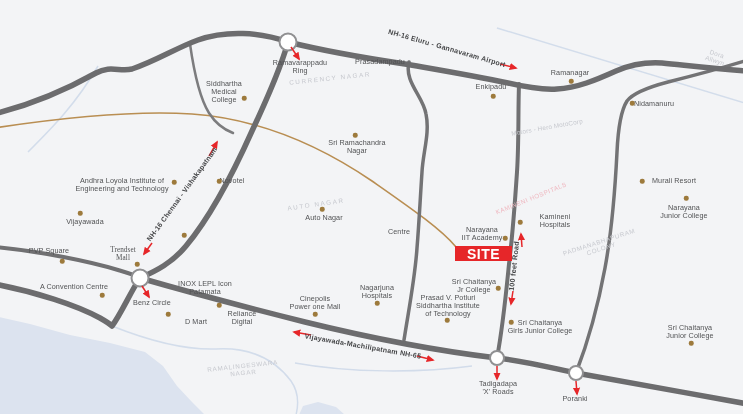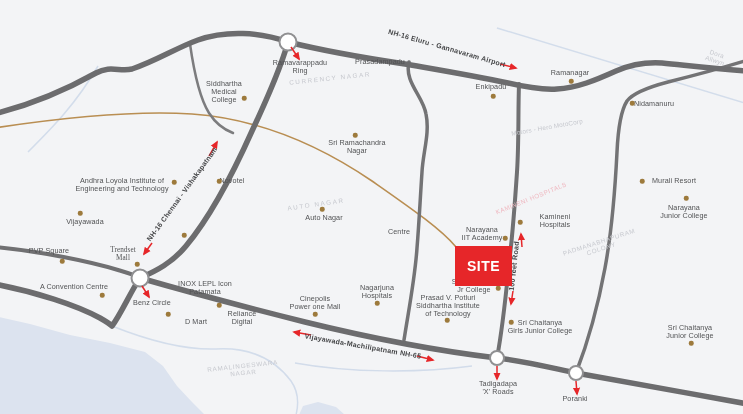--- a/index.html
+++ b/index.html
@@ -8,21 +8,21 @@
   #map svg{position:absolute;left:0;top:0;}
   .lm-label{position:absolute;transform:translate(-50%,-50%);
     font-size:7.2px;line-height:8px;color:#515254;text-align:center;
     white-space:pre-line;letter-spacing:.1px;}
   .lm-dot{position:absolute;width:4.5px;height:4.5px;border-radius:50%;
     background:#9d7a3c;transform:translate(-50%,-50%);}
   .road-label{position:absolute;font-size:7px;font-weight:bold;color:#454648;
     white-space:nowrap;letter-spacing:.25px;}
   .bg-label{position:absolute;font-size:6.3px;line-height:7px;color:#c6c8ce;
     text-align:center;white-space:pre-line;}
-  #site-box{position:absolute;left:455px;top:246px;width:57px;height:40px;
+  #site-box{position:absolute;left:455px;top:246px;width:57px;height:15px;
     display:flex;align-items:center;justify-content:center;
     color:#fff;font-size:14px;font-weight:bold;letter-spacing:.5px;}
 </style>
 </head>
 <body>
 
 <div id="map">
 
   <svg width="743" height="414" viewBox="0 0 743 414">
     <defs>

